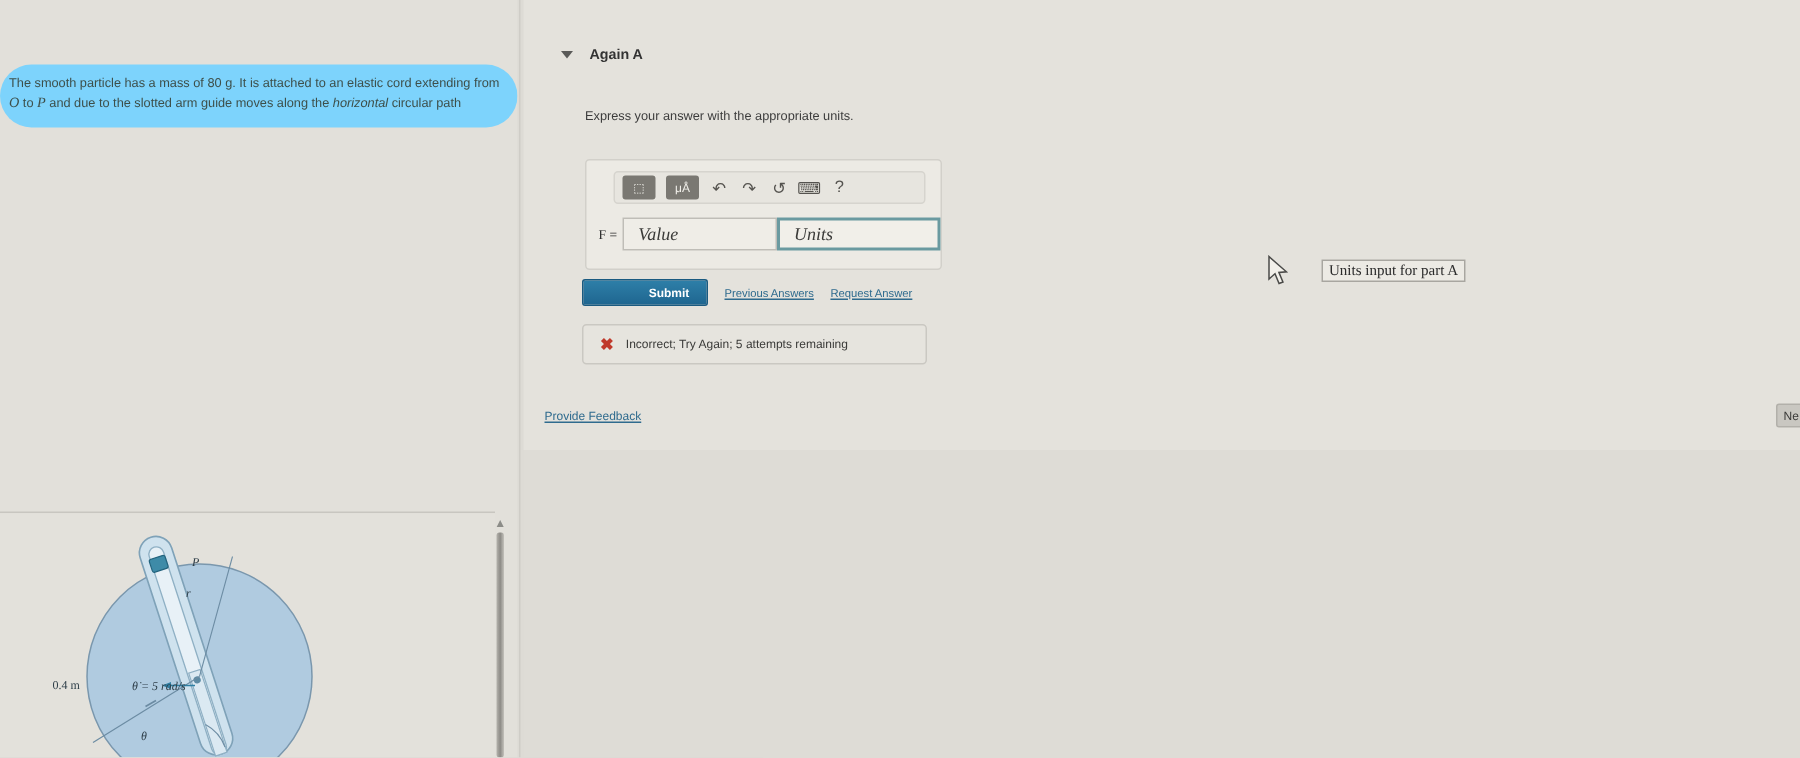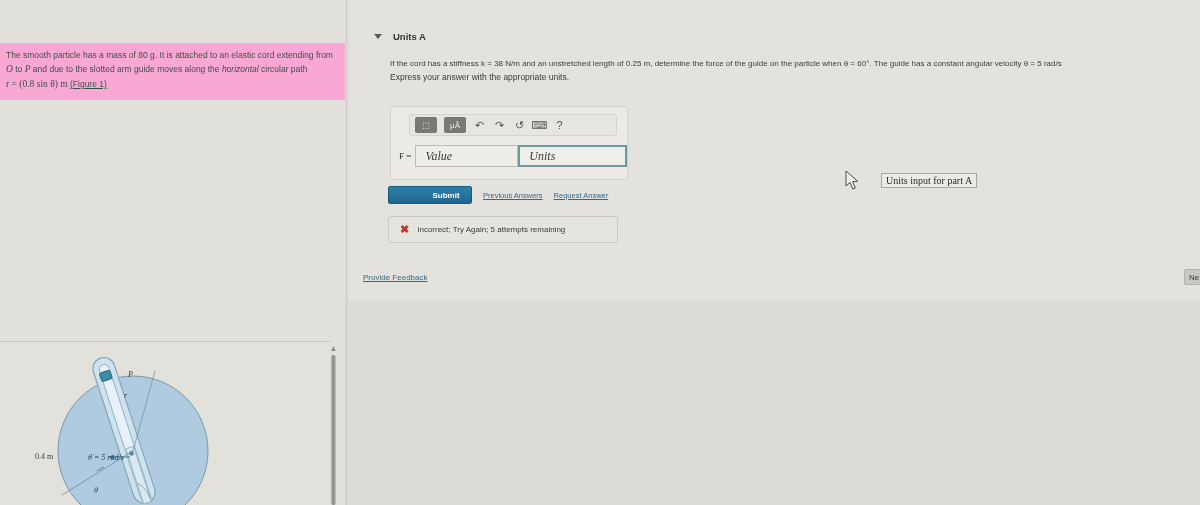--- a/index.html
+++ b/index.html
@@ -25,24 +25,25 @@
     width: 345px; height: 505px;
     background: #e2e0da;
     overflow: hidden;
   }
   #problem-statement {
     position: absolute;
     left: 0; top: 43px;
     width: 345px;
     padding: 6px 8px 8px 6px;
     box-sizing: border-box;
-    background: #f9a8d4;
+    background: #7dd3fc;
     color: #3d4f4a;
     font-size: 8.5px;
     line-height: 1.55;
+    border-radius: 25px;
   }
   #problem-statement .pline { white-space: nowrap; }
   .ital { font-style: italic; }
   .mathr {
     font-family: "Liberation Serif", serif;
     font-style: italic;
     font-size: 9.5px;
   }
   .mathn {
     font-family: "Liberation Serif", serif;
@@ -362,21 +363,20 @@
 </head>
 <body>
 
 <div id="root">
 
   <div id="left-panel">
 
     <div id="problem-statement">
       <div class="pline">The smooth particle has a mass of 80 g. It is attached to an elastic cord extending from</div>
       <div class="pline"><span class="mathr">O</span><span> to </span><span class="mathr">P</span><span> and due to the slotted arm guide moves along the </span><span class="ital">horizontal</span><span> circular path</span></div>
-      <div class="pline"><span class="mathn">r = (0.8 sin θ) m</span> <a class="figlink">(Figure 1)</a></div>
     </div>
 
     <div id="figure-divider"></div>
 
     <div id="figure-body">
       <svg width="330" height="162" viewBox="0 0 330 162">
 
         <circle cx="133" cy="108" r="75" fill="#b0cbe0" stroke="#7a97ad" stroke-width="1"></circle>
 
         <g transform="rotate(-18 133 115)">
@@ -415,24 +415,23 @@
     </div>
   </div>
 
   <div id="panel-seam"></div>
 
   <div id="main">
     <div id="main-card">
 
       <div id="part-a-header">
         <span id="part-a-caret"></span>
-        <span id="part-a-label">Units A</span>
+        <span id="part-a-label">Again A</span>
       </div>
 
-      <div id="question-text">If the cord has a stiffness k = 38 N/m and an unstretched length of 0.25 m, determine the force of the guide on the particle when θ = 60°. The guide has a constant angular velocity θ = 5 rad/s</div>
       <div id="instruction-text">Express your answer with the appropriate units.</div>
 
       <div id="answer-box">
         <div id="answer-toolbar">
           <span class="tb-icon tb-dark">⬚</span>
           <span class="tb-icon tb-dark">μÅ</span>
           <span class="tb-icon tb-plain">↶</span>
           <span class="tb-icon tb-plain">↷</span>
           <span class="tb-icon tb-plain">↺</span>
           <span class="tb-icon tb-plain">⌨</span>

